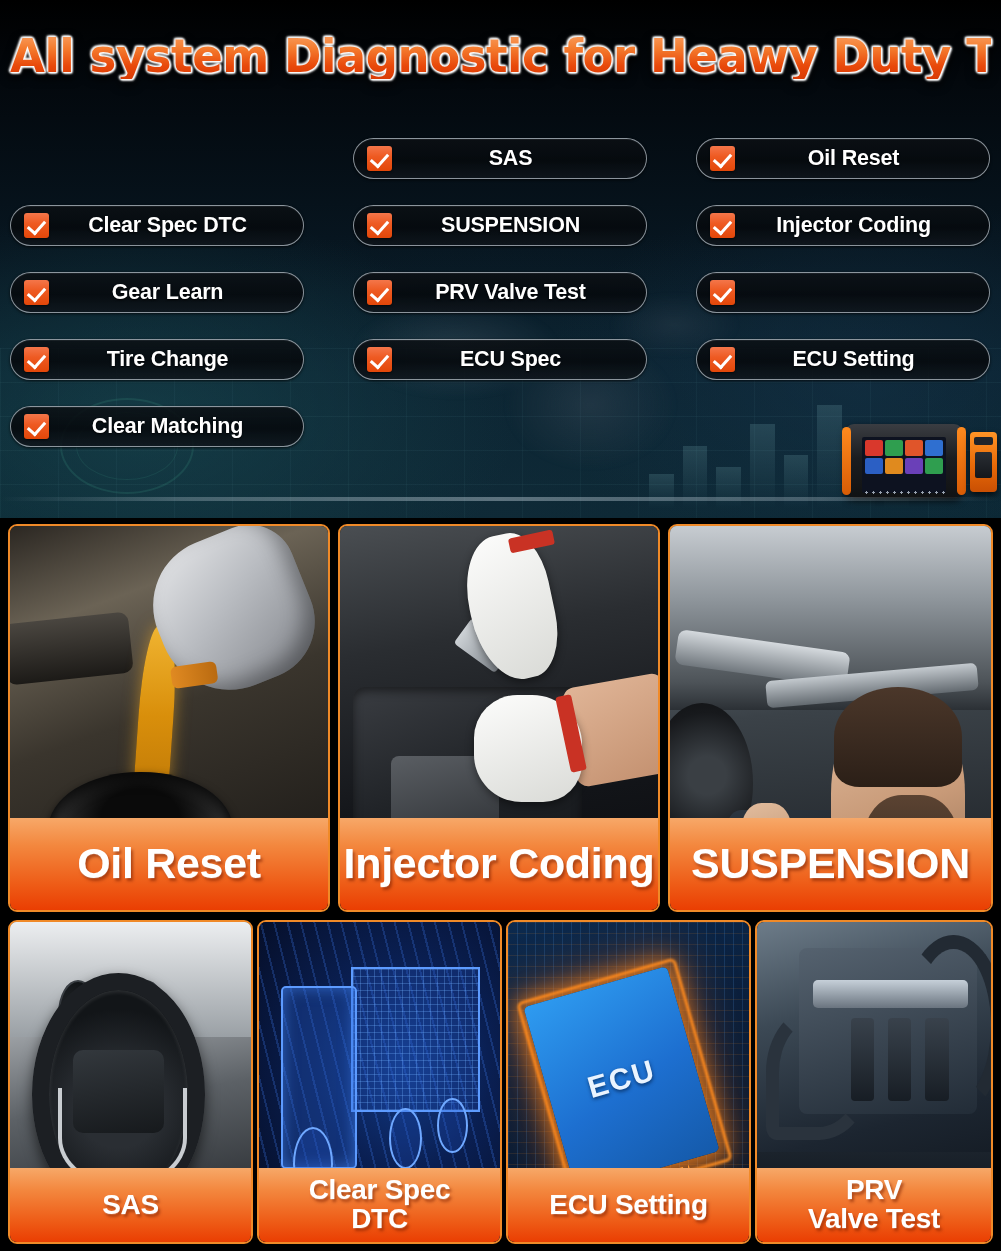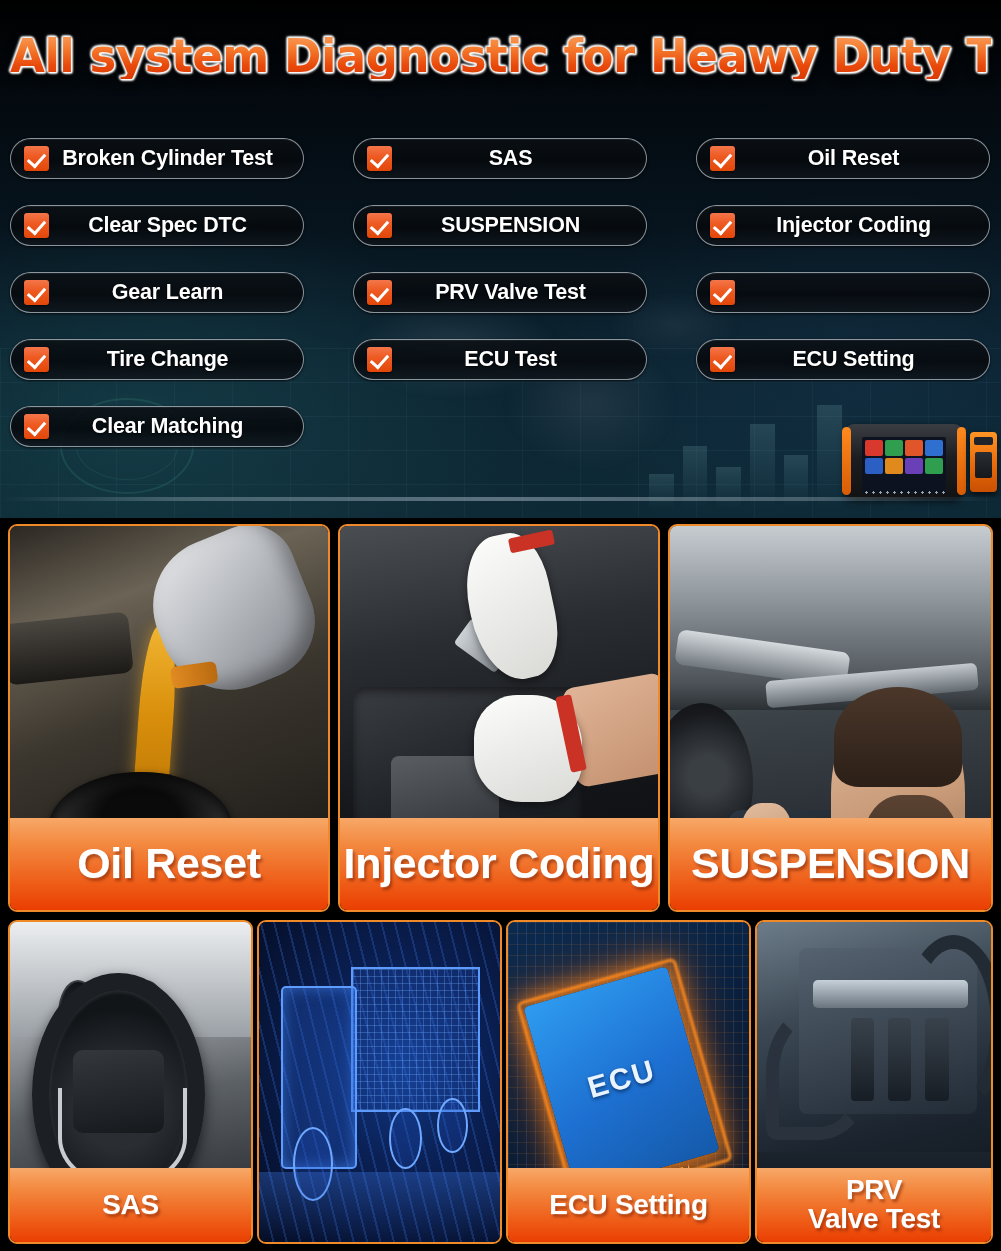--- a/index.html
+++ b/index.html
@@ -296,24 +296,20 @@
         <i style="height:86%"></i>
       <i style="height:58%"></i>
         <i style="height:40%"></i>
     </div>
   </div>
 
   <div class="hero-title">All system Diagnostic for Heawy Duty Trueks</div>
 
   <div class="pill-grid">
 
-    <div class="pill" style="left:10px;top:0px;width:294px;">
-      <span class="chk"></span>
-      <span class="plabel">Broken Cylinder Test</span>
-    </div>
     <div class="pill" style="left:10px;top:67px;width:294px;">
       <span class="chk"></span>
       <span class="plabel">Clear Spec DTC</span>
     </div>
     <div class="pill" style="left:10px;top:201px;width:294px;">
       <span class="chk"></span>
       <span class="plabel">Tire Change</span>
     </div>
     <div class="pill" style="left:10px;top:134px;width:294px;">
       <span class="chk"></span>
@@ -331,21 +327,21 @@
     <div class="pill" style="left:353px;top:67px;width:294px;">
       <span class="chk"></span>
       <span class="plabel">SUSPENSION</span>
     </div>
     <div class="pill" style="left:353px;top:134px;width:294px;">
       <span class="chk"></span>
       <span class="plabel">PRV Valve Test</span>
     </div>
     <div class="pill" style="left:353px;top:201px;width:294px;">
       <span class="chk"></span>
-      <span class="plabel">ECU Test</span>
+      <span class="plabel">ECU Spec</span>
     </div>
 
     <div class="pill" style="left:696px;top:0px;width:294px;">
       <span class="chk"></span>
       <span class="plabel">Oil Reset</span>
     </div>
     <div class="pill" style="left:696px;top:67px;width:294px;">
       <span class="chk"></span>
       <span class="plabel">Injector Coding</span>
     </div>
@@ -454,20 +450,24 @@
     <div class="ph ph-dtc">
       <div class="streak"></div>
       <div class="trailer"></div>
       <div class="cabin"></div>
       <div class="w1"></div>
       <div class="w2"></div>
       <div class="w3"></div>
       <div class="floor"></div>
     </div>
   </div>
+  <div class="cap">
+    <span>Clear Spec
+DTC</span>
+  </div>
 </div>
 
 <div class="tile row2" style="left:506px;top:920px;width:245px;height:324px;">
   <div class="photo">
     <div class="ph ph-ecu">
       <div class="traces"></div>
       <div class="pins"></div>
       <div class="glow"></div>
       <div class="chip">
         <b>ECU</b>

